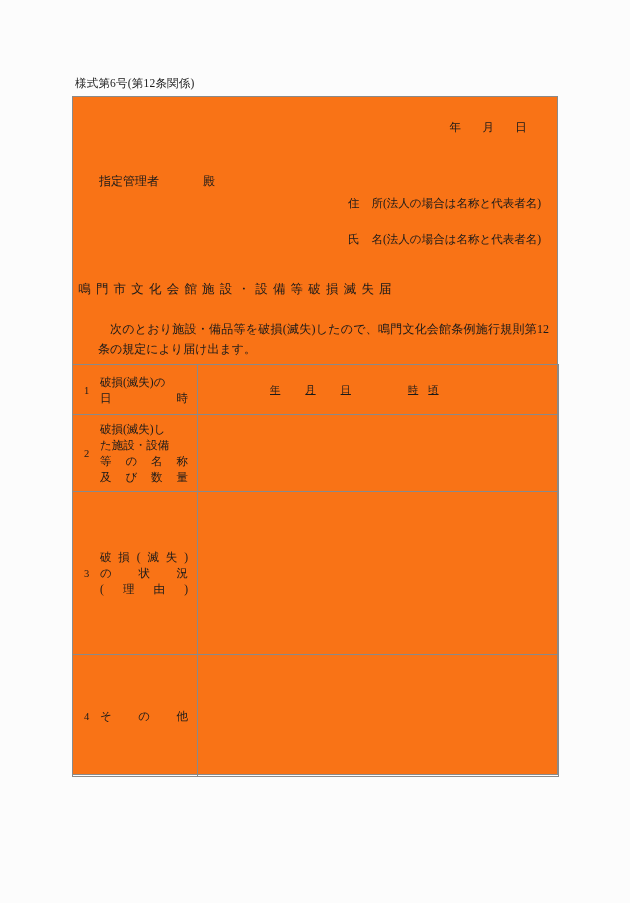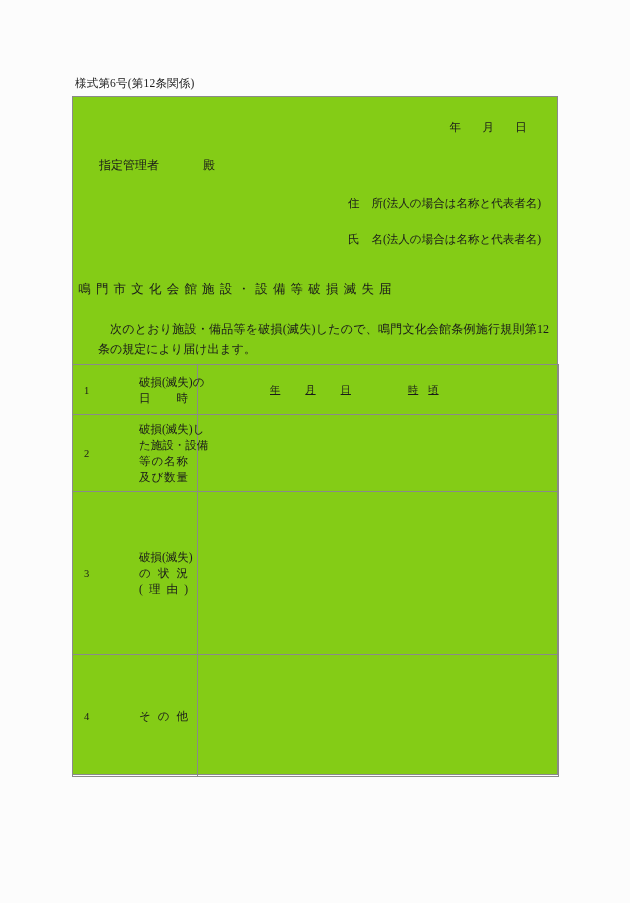--- a/index.html
+++ b/index.html
@@ -34,42 +34,42 @@
 
   
   .form-box {
     position: absolute;
     left: 72px;
     top: 96px;
     width: 486px;
     height: 679px;
     border: 1px solid #8a8a8a;
     box-sizing: border-box;
-    background: #84cc16;
+    background: #f97316;
   }
 
   
   .upper {
     position: relative;
     height: 267px;
   }
   .date-line {
     position: absolute;
     right: 30px;
     top: 23px;
     font-size: 11.5px;
     letter-spacing: 0.3px;
     white-space: nowrap;
   }
   .date-line span.sp { display: inline-block; width: 21px; }
 
   .addressee {
     position: absolute;
     left: 26px;
-    top: 60px;
+    top: 76px;
     font-size: 12px;
     white-space: nowrap;
   }
   .addressee .gap { display: inline-block; width: 44px; }
 
   .sig-line {
     position: absolute;
     right: 16px;
     font-size: 11.5px;
     white-space: nowrap;
@@ -131,21 +131,20 @@
     font-size: 10.5px;
   }
   .label-lines {
     margin-left: 27px;
     margin-right: 9px;
     font-size: 11.5px;
     line-height: 16px;
   }
   .label-lines div {
     white-space: nowrap;
-    margin-left: 39px;
   }
   .label-lines div.just {
     display: flex;
     justify-content: space-between;
   }
 
   .value-cell {
     font-size: 10px;
     text-decoration: underline;
   }

